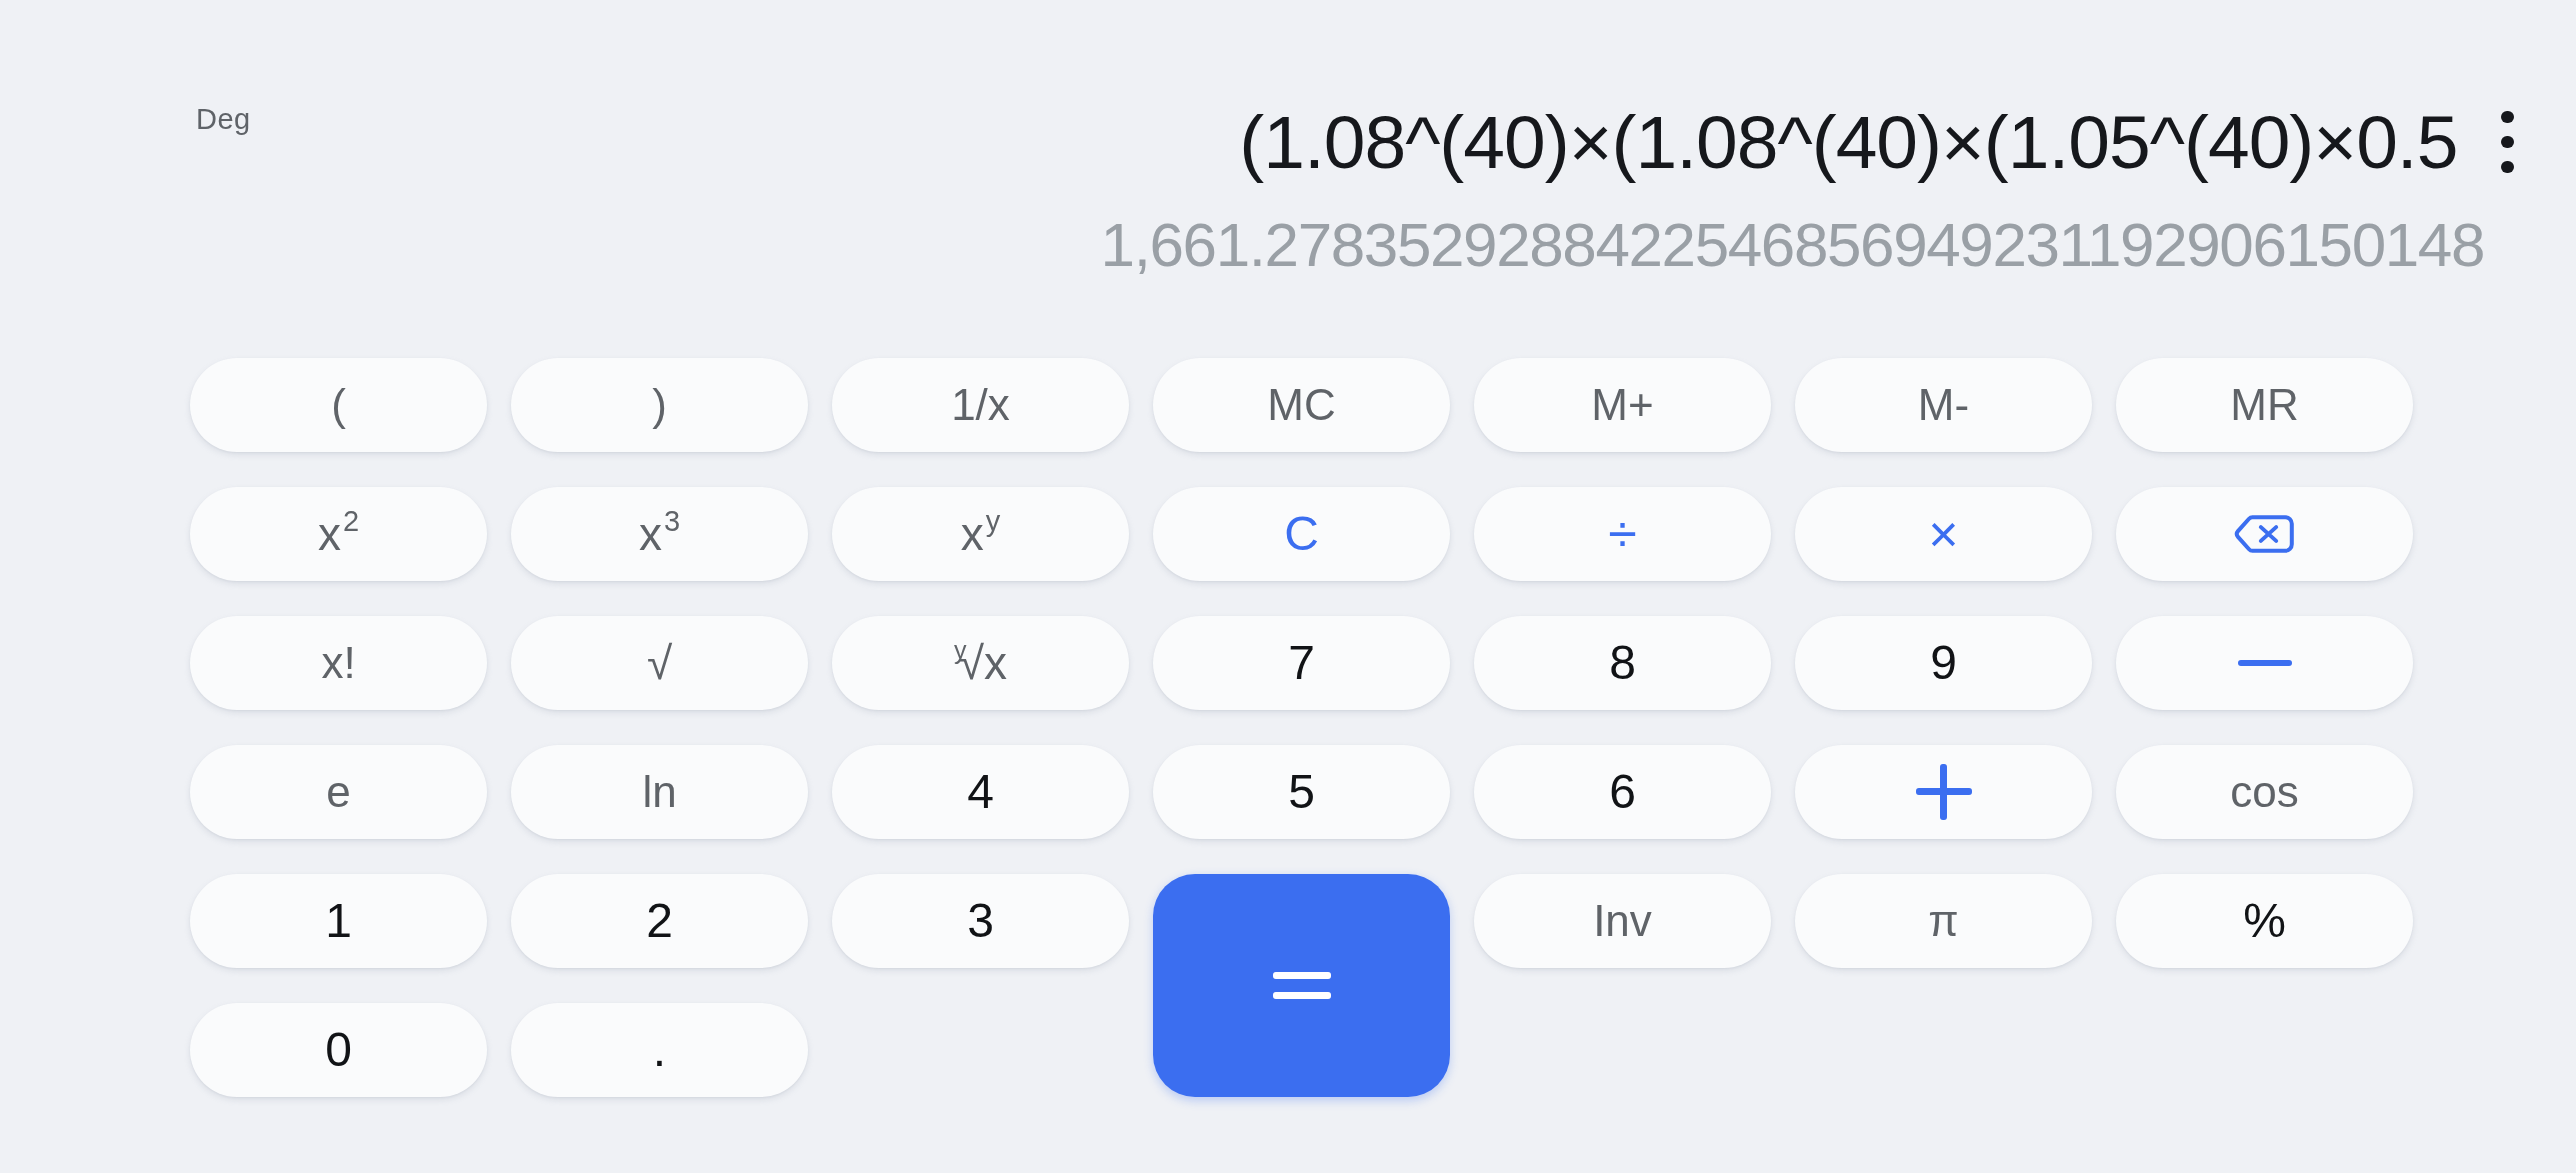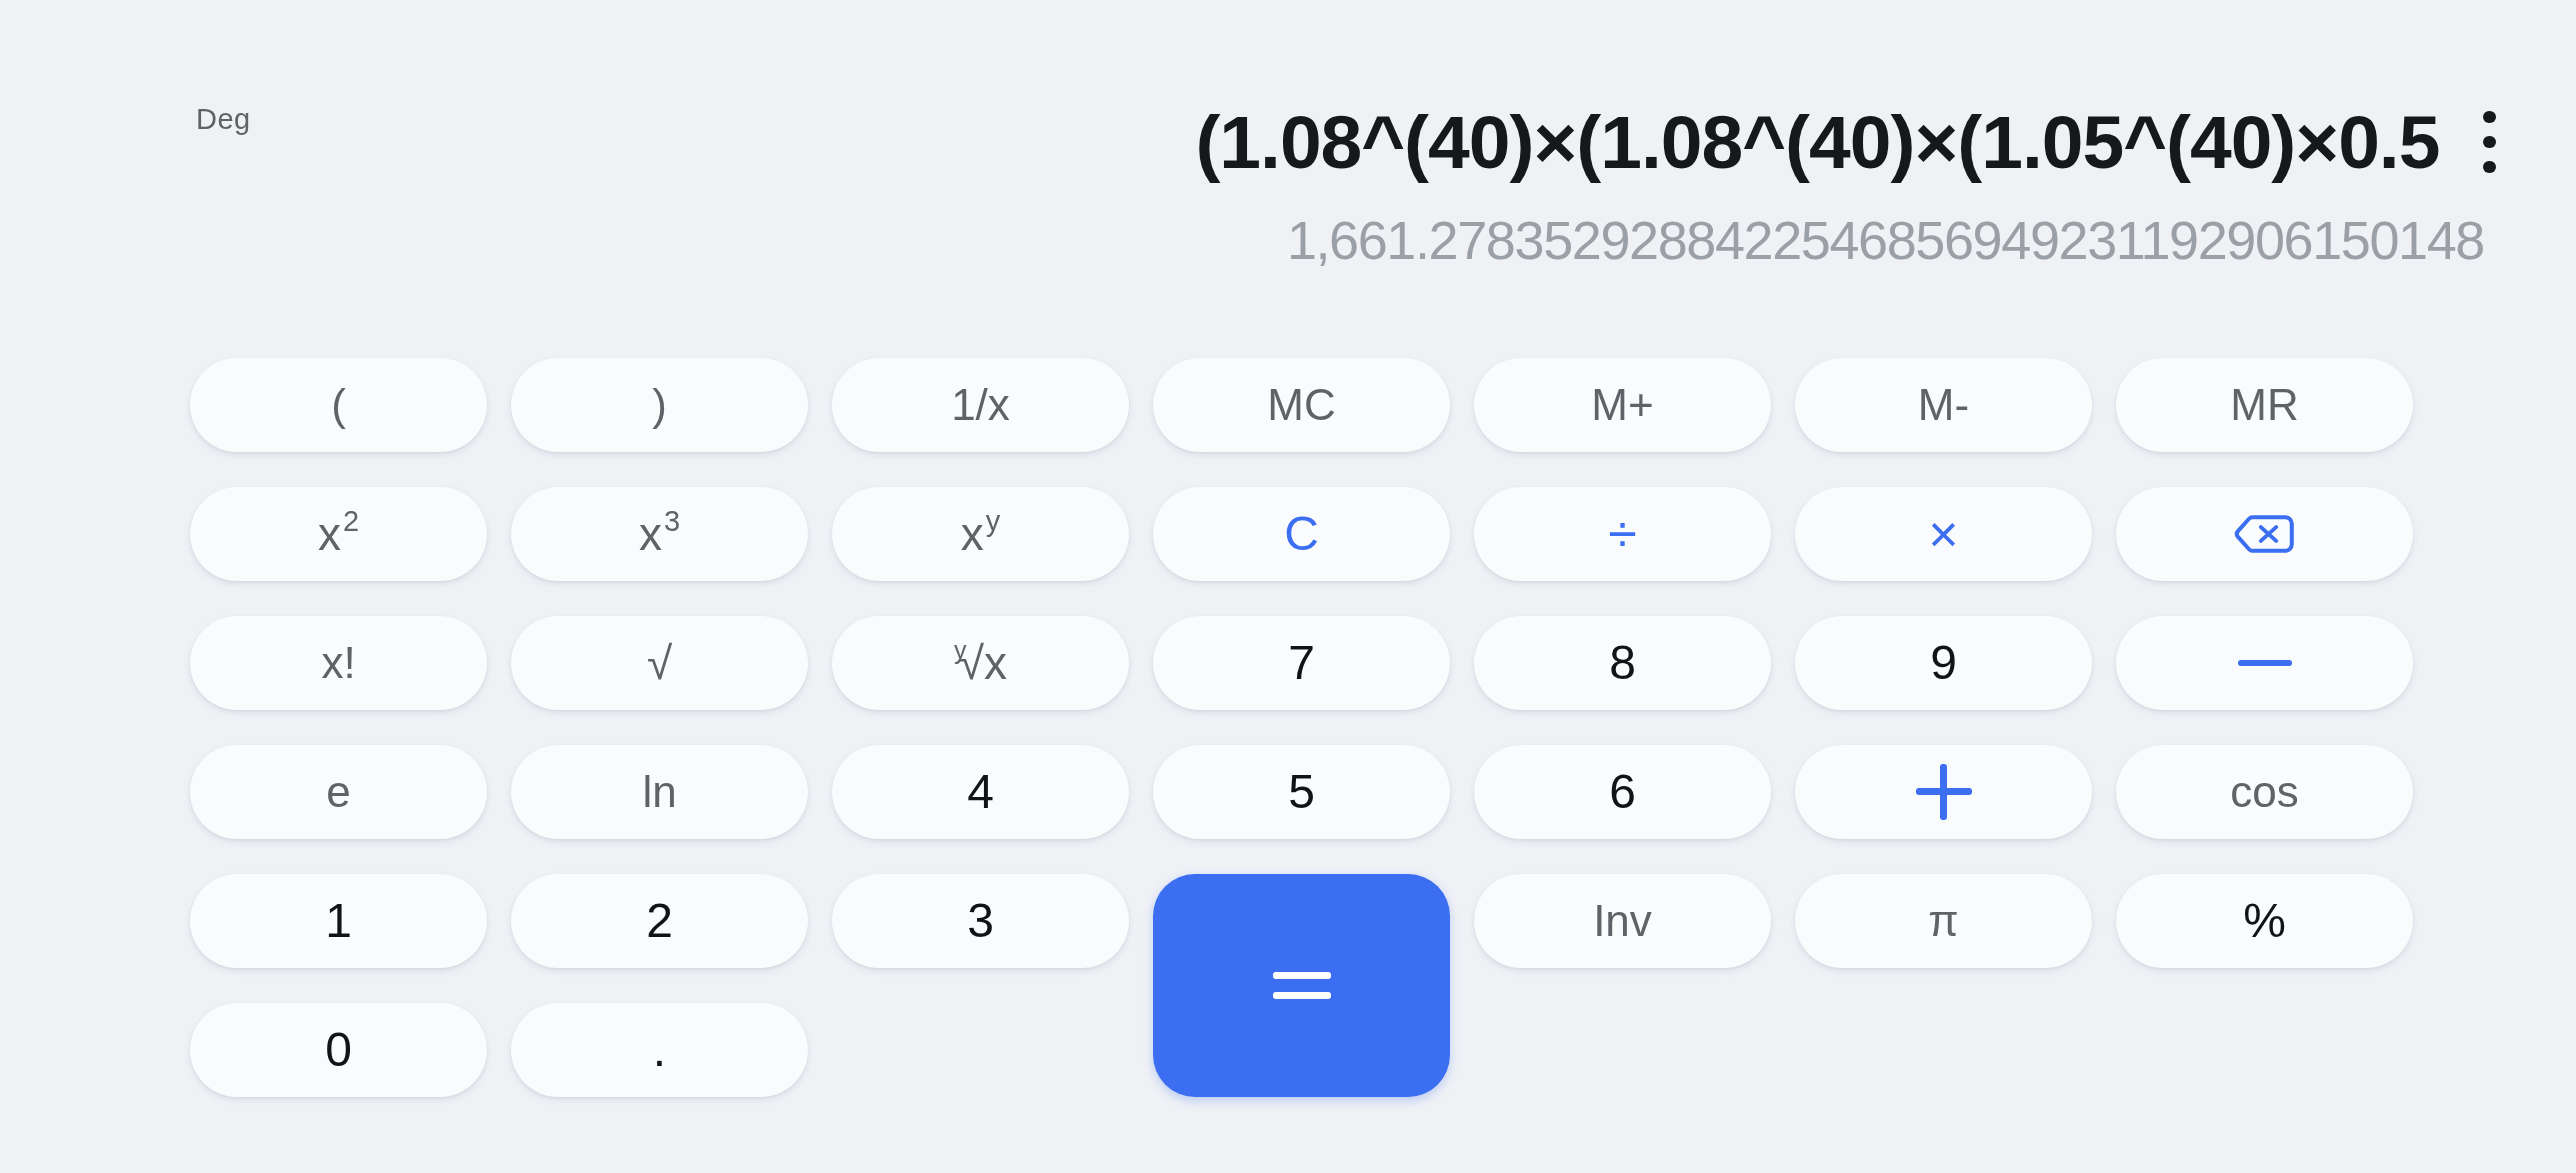--- a/index.html
+++ b/index.html
@@ -42,23 +42,22 @@
   }
 
   .expression-row {
     position: absolute;
     left: 0;
     right: 0;
     top: 96px;
     display: flex;
     align-items: center;
     justify-content: flex-end;
-    padding-right: 46px;
+    padding-right: 28px;
     box-sizing: border-box;
-    font-weight: bold;
   }
 
   .expression {
     font-size: 75px;
     color: #16181c;
     letter-spacing: -1px;
     white-space: nowrap;
     line-height: 1.08;
     text-align: right;
   }
@@ -81,21 +80,21 @@
     border-radius: 50%;
     background: #16181c;
   }
 
   .result {
     position: absolute;
     left: 0;
     right: 92px;
     top: 211px;
     text-align: right;
-    font-size: 54px;
+    font-size: 62px;
     color: #9aa0a6;
     letter-spacing: -1.4px;
     white-space: nowrap;
     line-height: 1.1;
   }
 
   
   .keypad {
     position: absolute;
     left: 190px;

